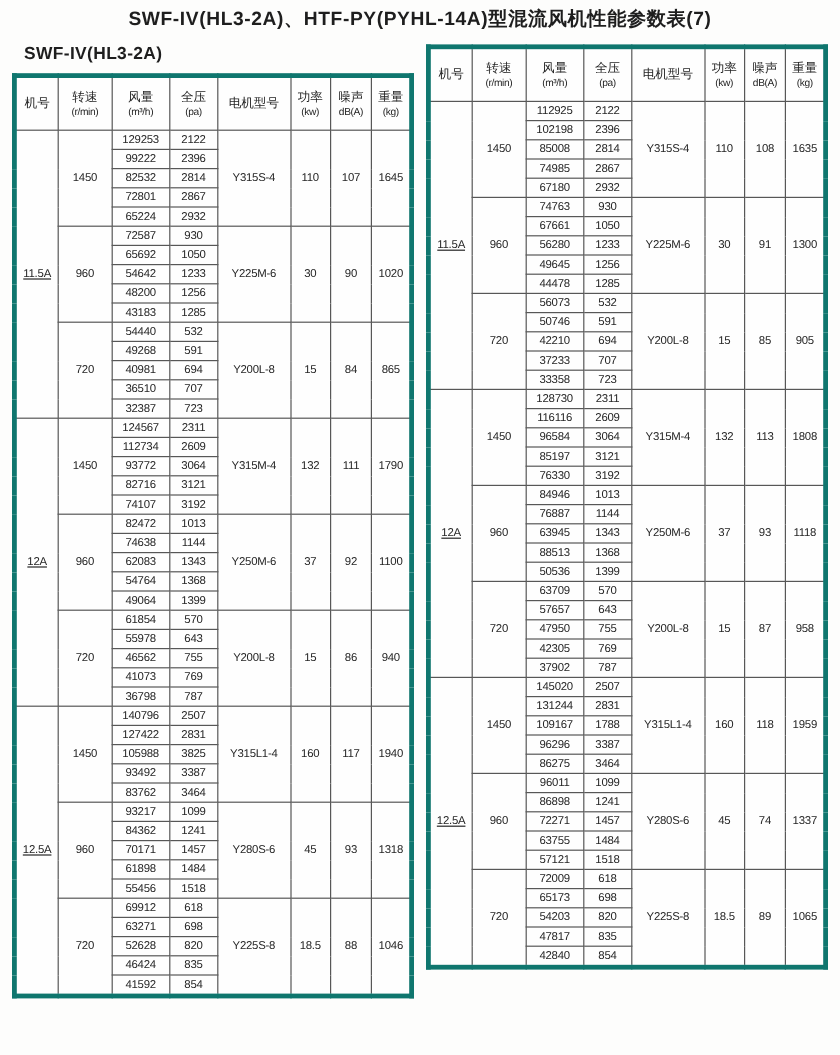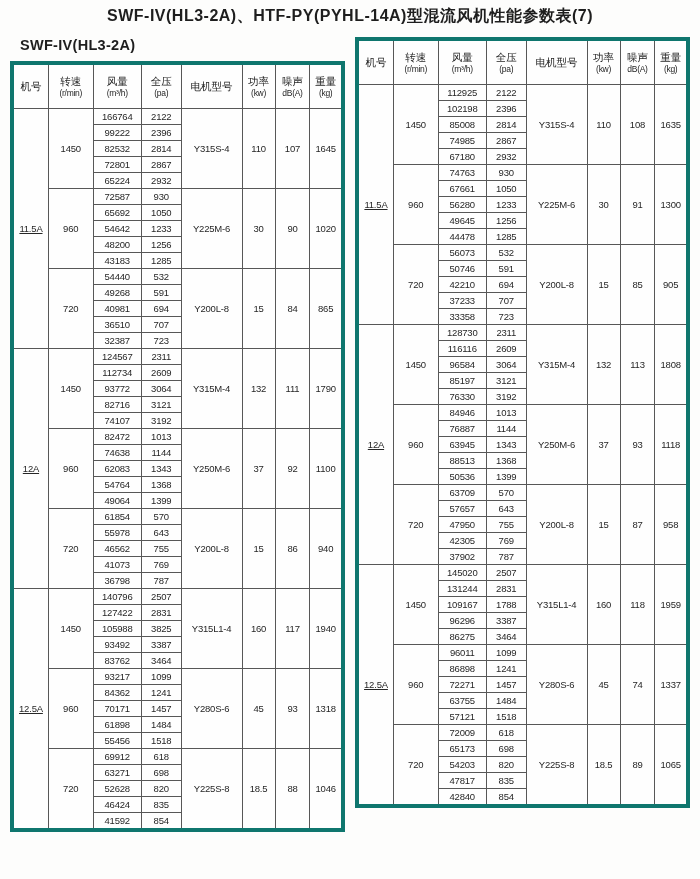--- a/index.html
+++ b/index.html
@@ -143,21 +143,21 @@
               <th>
                 <div>重量</div>
                 <div class="unit">(kg)</div>
               </th>
             </tr>
           </thead>
         <tbody>
             <tr>
               <td class="machine-cell" rowspan="15">11.5A</td>
               <td class="speed-cell" rowspan="5">1450</td>
-              <td class="airflow-cell">166764</td>
+              <td class="airflow-cell">129253</td>
               <td class="pressure-cell">2122</td>
               <td class="motor-cell" rowspan="5">Y315S-4</td>
               <td class="power-cell" rowspan="5">110</td>
               <td class="noise-cell" rowspan="5">107</td>
               <td class="weight-cell" rowspan="5">1645</td>
             </tr>
             <tr>
               <td class="airflow-cell">99222</td>
               <td class="pressure-cell">2396</td>
             </tr>

